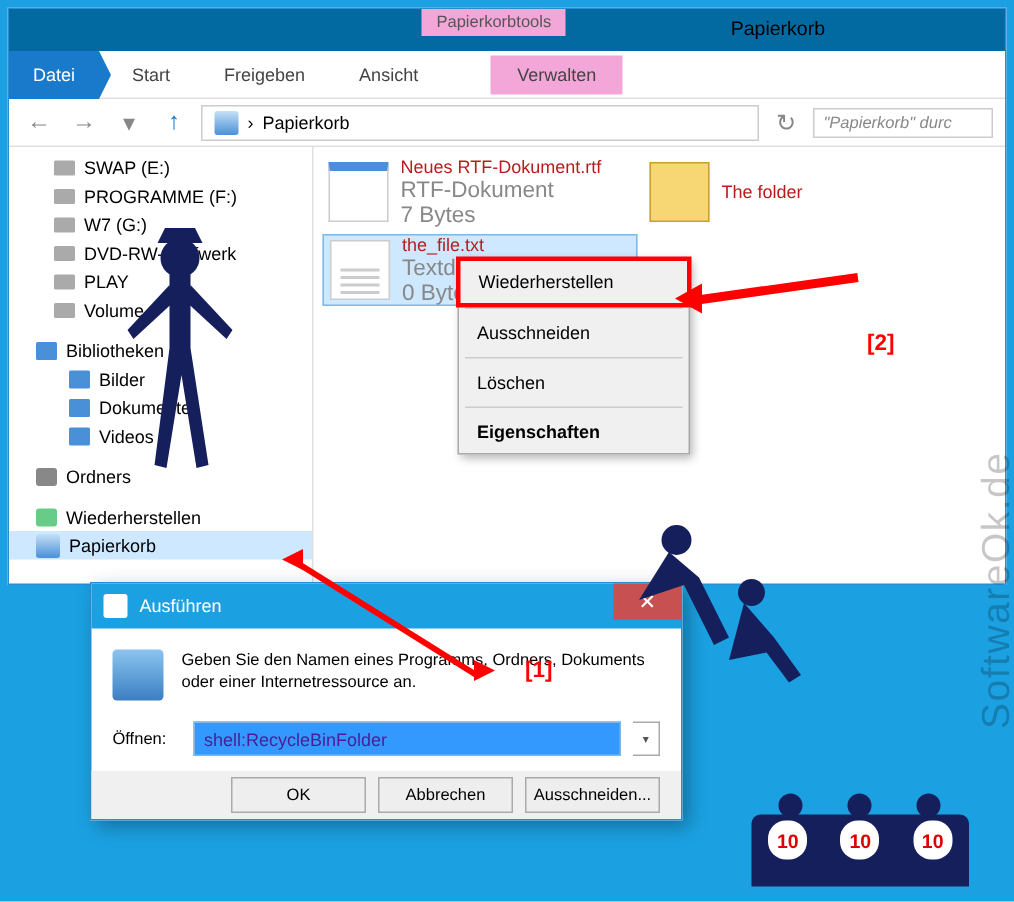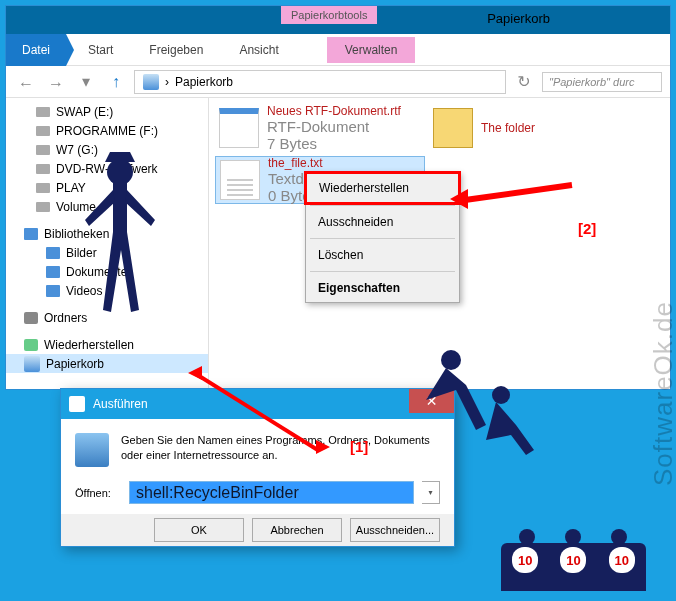--- a/index.html
+++ b/index.html
@@ -54,21 +54,21 @@
 .run-dialog { position: absolute; left: 60px; top: 388px; width: 395px; background: #fff; border: 1px solid #2a8dd4; box-shadow: 4px 4px 12px rgba(0,0,0,0.3); z-index: 30; }
 .run-titlebar { height: 30px; background: #1ba1e2; display: flex; align-items: center; padding: 0 8px; color: #fff; font-size: 12px; position: relative; }
 .run-ico { width: 16px; height: 16px; background: #fff; margin-right: 8px; border-radius: 2px; }
 .close-btn { position: absolute; right: 0; top: 0; width: 45px; height: 24px; background: #c75050; color: #fff; display: flex; align-items: center; justify-content: center; font-size: 14px; }
 .run-body { padding: 14px 14px 10px 14px; }
 .run-desc { display: flex; gap: 12px; margin-bottom: 14px; }
 .run-big-ico { width: 34px; height: 34px; flex-shrink: 0; background: linear-gradient(#8bc4f0, #3b7fc2); border-radius: 3px; }
 .run-text { font-size: 11px; color: #000; line-height: 1.4; }
 .run-input-row { display: flex; align-items: center; gap: 8px; margin-top: 6px; }
 .run-label { font-size: 11px; width: 46px; }
-.run-input { flex: 1; border: 1px solid #7cb8e8; padding: 3px 6px; font-size: 16px; background: #3399ff; color: #0f172a; height: 23px; }
+.run-input { flex: 1; border: 1px solid #7cb8e8; padding: 3px 6px; font-size: 12px; background: #3399ff; color: #4c1d95; height: 23px; }
 .run-dd { width: 18px; height: 23px; border: 1px solid #aaa; border-left: none; display: flex; align-items: center; justify-content: center; font-size: 8px; color: #555; }
 .run-buttons { padding: 4px 14px; background: #f0f0f0; display: flex; justify-content: flex-end; gap: 8px; }
 .dlg-btn { width: 90px; height: 24px; background: #eee; border: 1px solid #aaa; font-size: 11px; cursor: pointer; }
 .anno-label { position: absolute; color: #ff0000; font-weight: bold; font-size: 15px; z-index: 50; }
 
 .watermark { position: absolute; right: 12px; top: 50%; transform: translateY(-50%) rotate(-90deg); transform-origin: right center; font-size: 26px; color: rgba(0,0,0,0.22); font-weight: 300; letter-spacing: 1px; z-index: 60; pointer-events: none; }
 
 
 .arr1-line { left: 196px; top: 372px; width: 144px; height: 4px; background: #ff0000; transform: rotate(32deg); transform-origin: left center; position: absolute; z-index: 50; }
 .arr1-head-l { position: absolute; left: 188px; top: 366px; border-right: 14px solid #ff0000; border-top: 7px solid transparent; border-bottom: 7px solid transparent; z-index: 50; }

